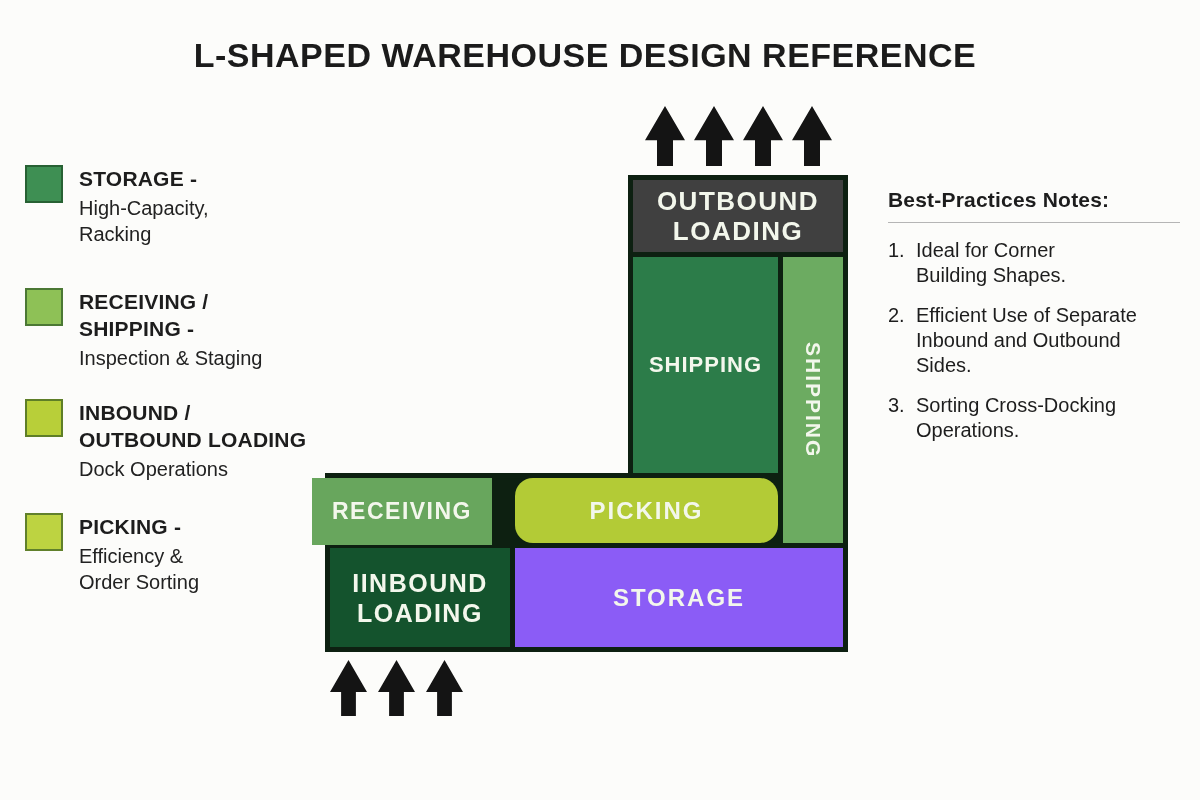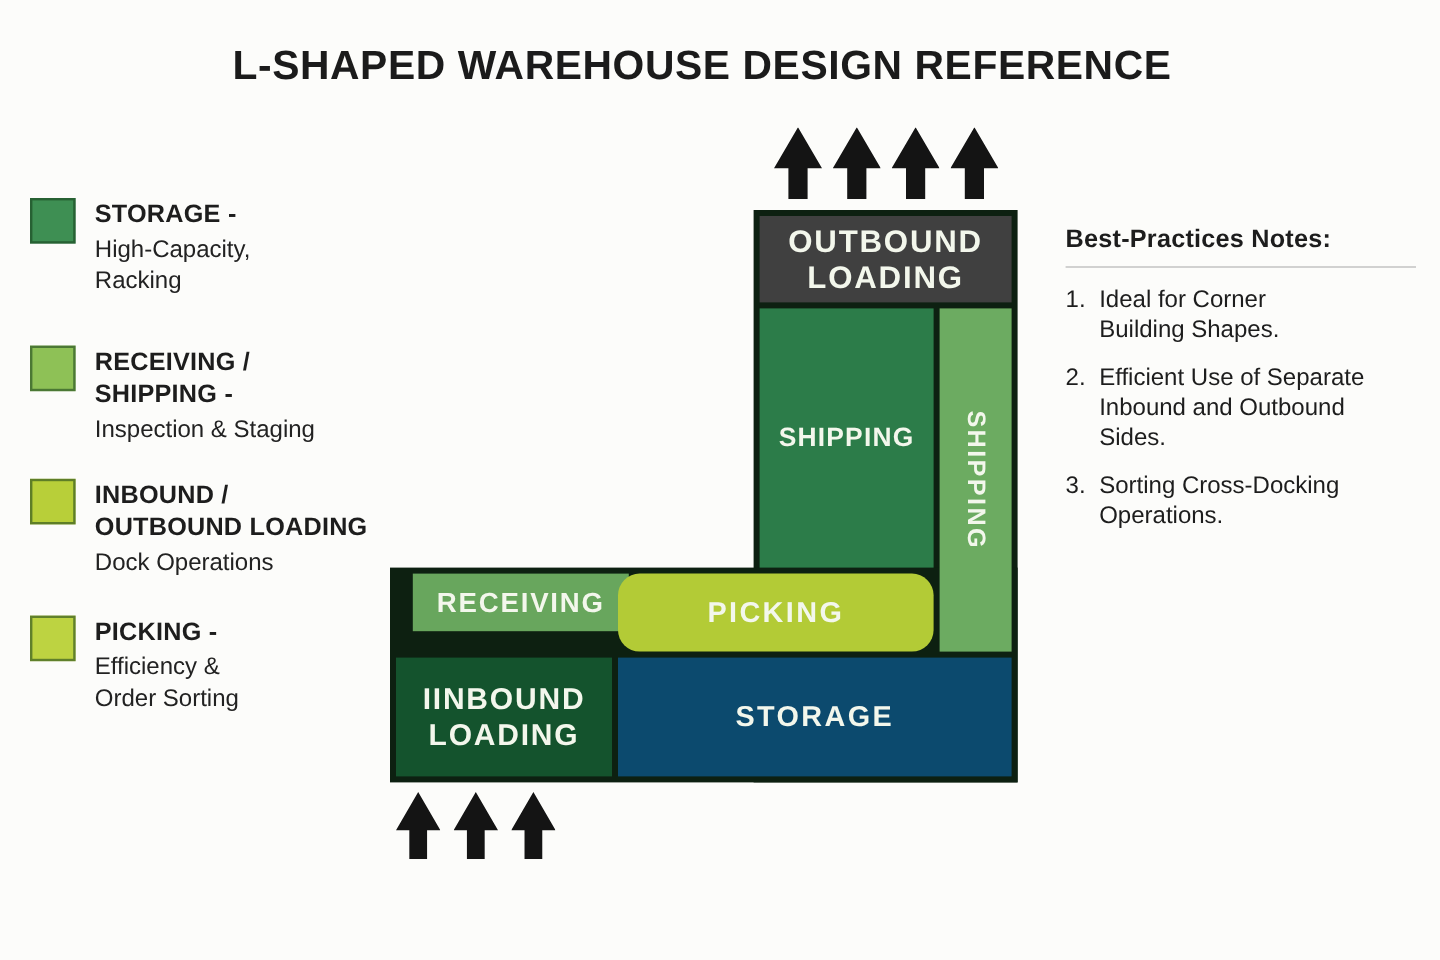--- a/index.html
+++ b/index.html
@@ -35,21 +35,21 @@
   #dark-horizontal{ left:325px; top:473px; width:523px; height:179px; }
   .blk {
     position:absolute; display:flex; align-items:center; justify-content:center;
     text-align:center; font-weight:bold; color:#f3f7ec;
     letter-spacing:1.5px; white-space:pre-line;
   }
   #blk-outbound      { left:633px; top:180px; width:210px; height:72px;  font-size:26px; line-height:30px; }
   #blk-shipping-main { left:633px; top:257px; width:145px; height:216px; font-size:22px; letter-spacing:1px; }
   #blk-shipping-side { left:783px; top:257px; width:60px;  height:286px; font-size:21px; }
   #blk-shipping-side .v-label { writing-mode:vertical-rl; letter-spacing:2px; }
-  #blk-receiving     { left:344px; top:478px; width:180px; height:48px;  font-size:23px; }
+  #blk-receiving     { left:312px; top:478px; width:180px; height:67px;  font-size:23px; }
   #blk-picking       { left:515px; top:478px; width:263px; height:65px;  font-size:24px; letter-spacing:2px;border-radius:18px; }
   #blk-inbound       { left:330px; top:548px; width:180px; height:99px;  font-size:25px; line-height:30px; }
   #blk-storage       { left:515px; top:548px; width:328px; height:99px;  font-size:24px; letter-spacing:2px; }
   
   .arrow-row { position:absolute; display:flex; }
   #top-arrows { left:645px; top:106px; gap:9px; }
   #bottom-arrows { left:330px; top:660px; gap:11px; }
   .arrow-up {
     background:#141414;
     clip-path:polygon(50% 0%, 100% 57%, 70% 57%, 70% 100%, 30% 100%, 30% 57%, 0% 57%);
@@ -119,21 +119,21 @@
   <div class="blk" id="blk-outbound" style="background: #404040;">OUTBOUND
 LOADING</div>
   <div class="blk" id="blk-shipping-main" style="background: rgb(44, 124, 73);">SHIPPING</div>
   <div class="blk" id="blk-shipping-side" style="background: rgb(108, 171, 97);">
     <span class="v-label">SHIPPING</span>
   </div>
   <div class="blk" id="blk-receiving" style="background: rgb(104, 166, 93);">RECEIVING</div>
   <div class="blk" id="blk-picking" style="background: rgb(179, 203, 54);">PICKING</div>
   <div class="blk" id="blk-inbound" style="background: #14532d;">IINBOUND
 LOADING</div>
-  <div class="blk" id="blk-storage" style="background: #0c4a6e;">STORAGE</div>
+  <div class="blk" id="blk-storage" style="background: #8b5cf6;">STORAGE</div>
 
   <div class="arrow-row" id="bottom-arrows">
     <div class="arrow-up"></div>
     <div class="arrow-up"></div>
     <div class="arrow-up"></div>
   </div>
 </div>
 
 <div class="notes">
   <div class="notes-heading">Best-Practices Notes:</div>

